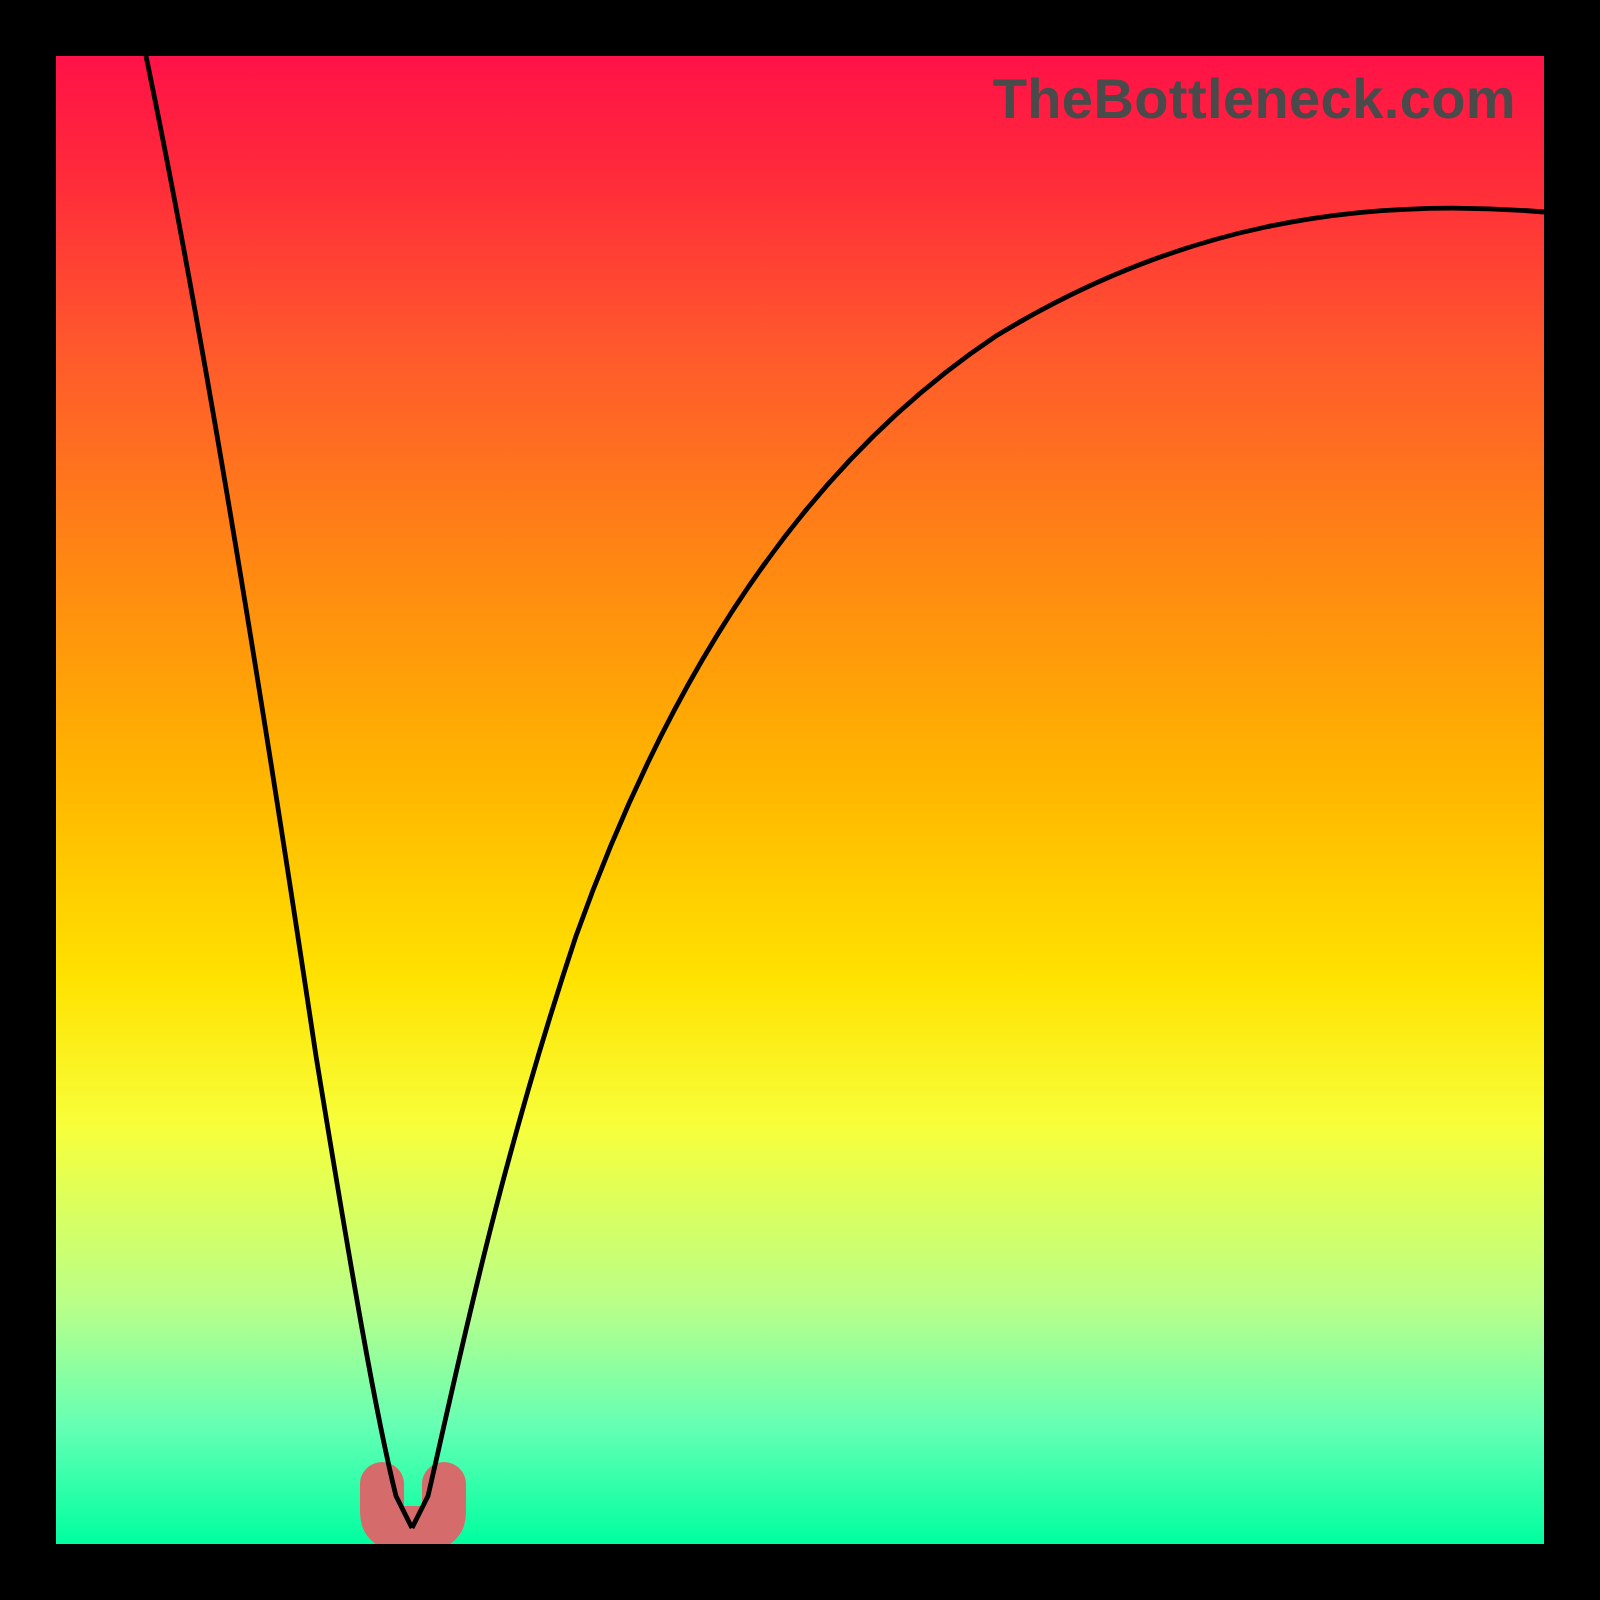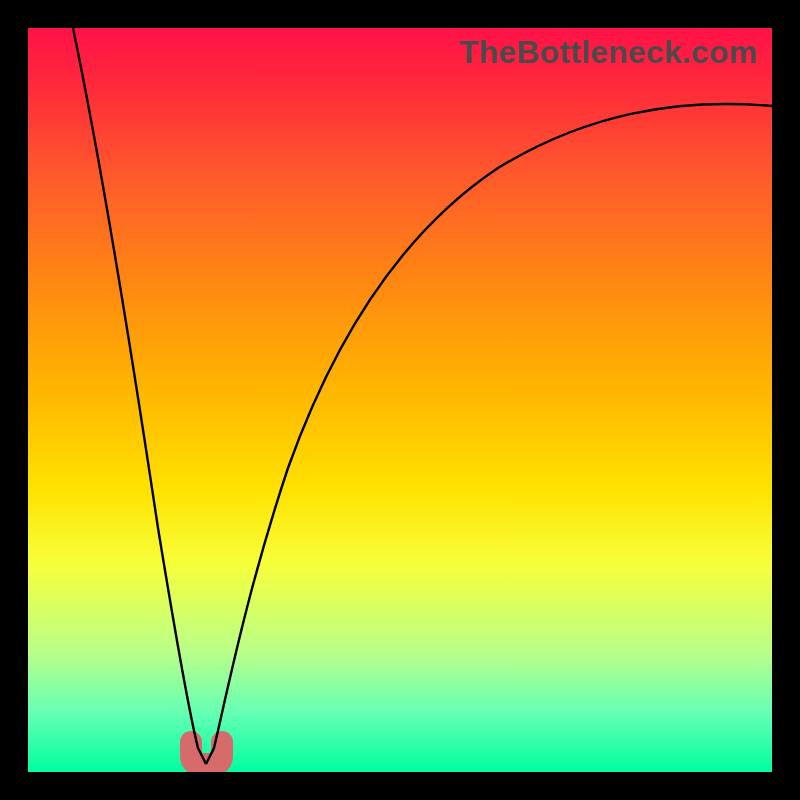--- a/index.html
+++ b/index.html
@@ -26,21 +26,21 @@
       #f7ff3b 72%,
       #b8ff8a 84%,
       #66ffb4 92%,
       #00ffa0 100%);
   }
   .watermark {
     position: absolute;
     top: 6px;
     right: 14px;
     font-family: Arial, Helvetica, sans-serif;
-    font-size: 32px;
+    font-size: 28px;
     font-weight: 600;
     color: #4a4a4a;
     letter-spacing: 0.2px;
     user-select: none;
   }
   svg.curves {
     position: absolute;
     left: 0;
     top: 0;
     width: 744px;

